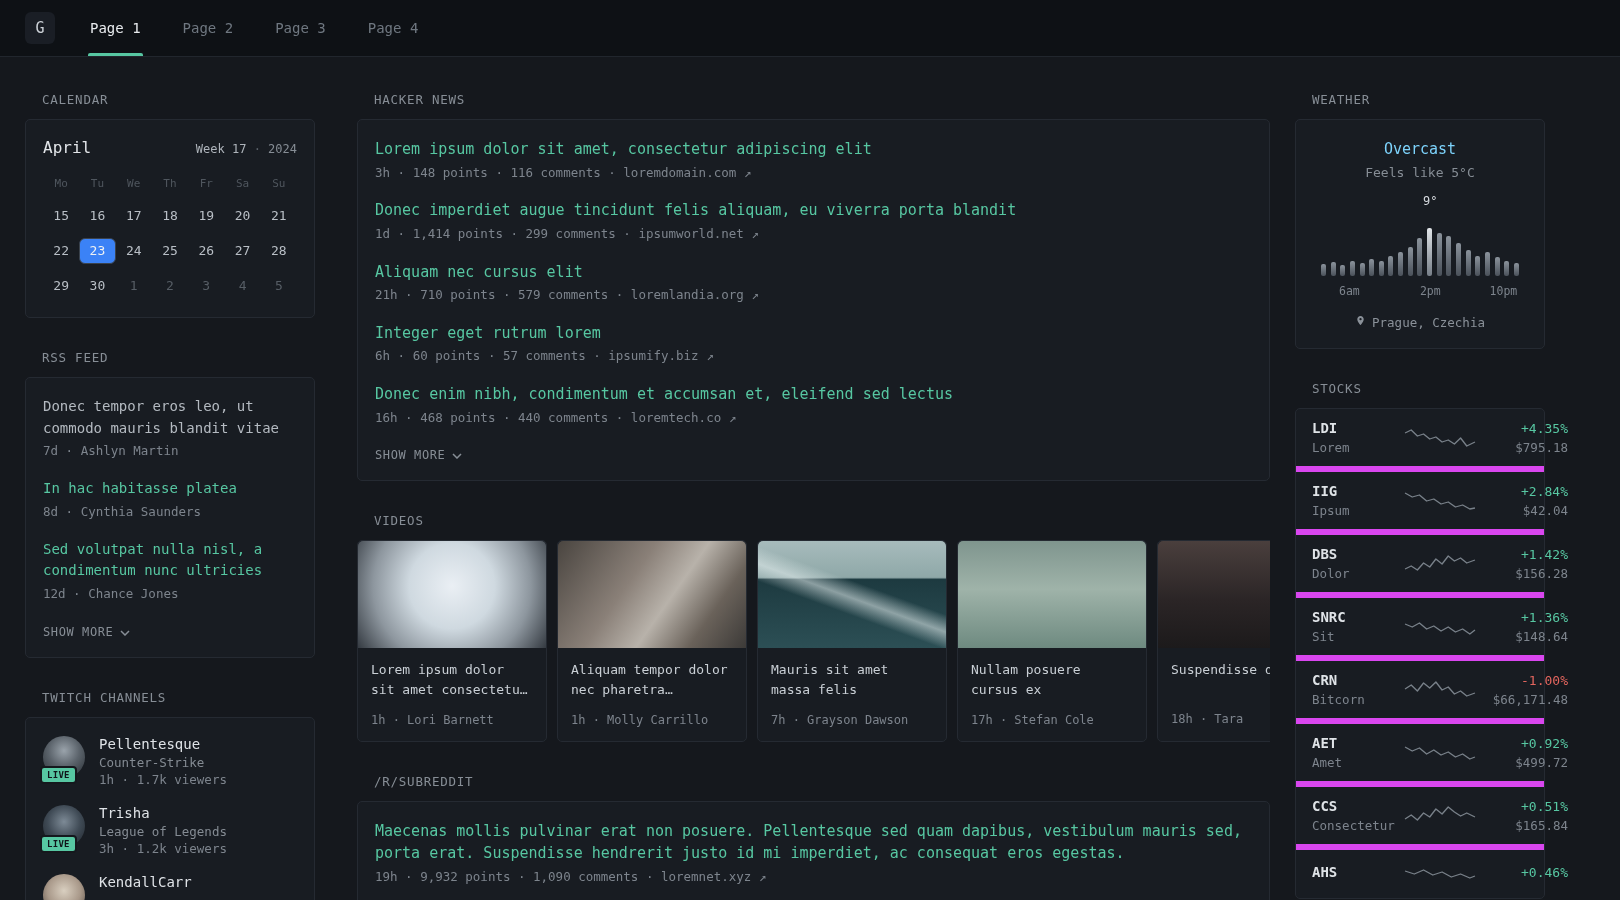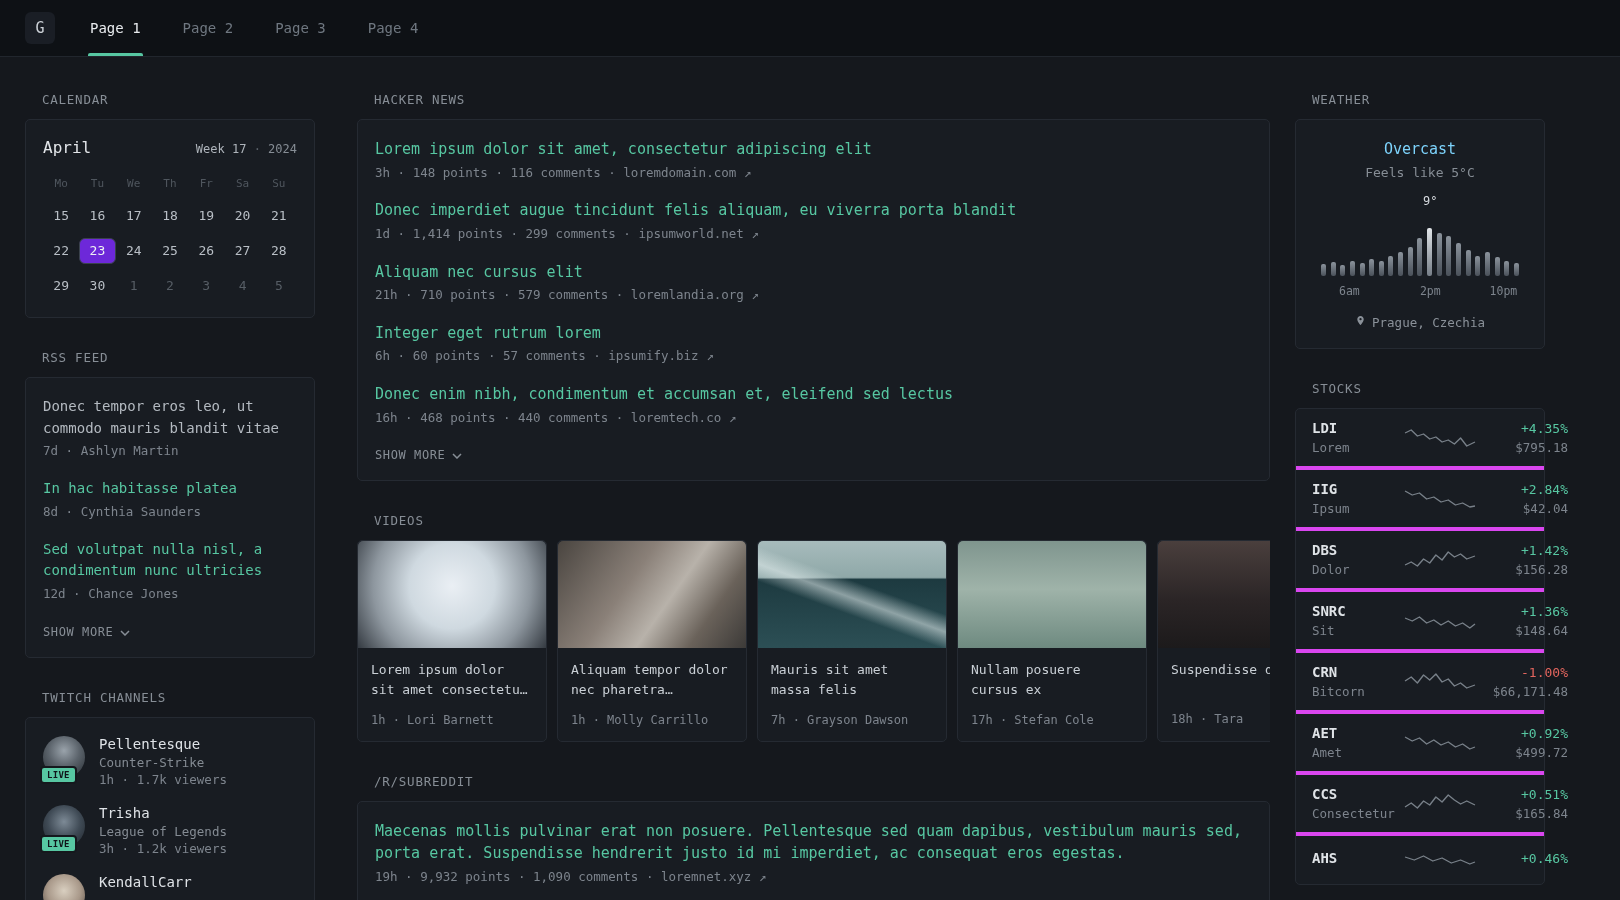--- a/index.html
+++ b/index.html
@@ -51,21 +51,21 @@
   
   .cal-head { display:flex; justify-content:space-between; align-items:baseline; }
   .cal-month { font-size:16px; color:#e2e5e9; }
   .cal-week-wrap { font-size:12px; color:#868d95; }
   .cal-week { color:#aeb4bb; }
   .cal-dim { color:#5a6169; }
   .cal-grid { display:grid; grid-template-columns:repeat(7,1fr); row-gap:9px; margin-top:16px; text-align:center; }
   .cal-dow { font-size:11px; color:#4f565e; padding:4px 0; }
   .cal-day { font-size:13px; color:#b9bfc6; padding:5px 0; border-radius:6px; line-height:16px; }
   .cal-day.muted { color:#565d65; }
-  .cal-day.selected { background:#6d28d9; border:1px solid #3a424c; color:#eef1f3; padding:4px 0; }
+  .cal-day.selected { background:#3b82f6; border:1px solid #3a424c; color:#eef1f3; padding:4px 0; }
 
   
   .feed-item { margin-bottom:17px; }
   .feed-item:last-of-type { margin-bottom:12px; }
   .feed-title { color:#57c7a2; font-size:14px; line-height:1.55; cursor:pointer; display:block; }
   .feed-title.read { color:#b4bac1; }
   .hn .feed-title, .reddit .feed-title { font-size:15px; line-height:1.5; }
   .feed-meta { color:#7d848d; font-size:12.5px; margin-top:3px; line-height:1.5; }
   .show-more {
     color:#878e96; font-size:12px; letter-spacing:.05em; cursor:pointer;
@@ -115,21 +115,21 @@
   .wbar.hl { background:linear-gradient(180deg,#e2e6ea 0%,#767e87 100%); }
   .w-hours { position:relative; height:16px; margin-top:8px; font-size:11.5px; color:#7d848d; }
   .w-hour { position:absolute; transform:translateX(-50%); }
   .wh-1 { left:17%; } .wh-2 { left:54.8%; } .wh-3 { left:89%; }
   .w-loc { margin-top:14px; color:#8a9199; font-size:12.5px; display:flex; align-items:center; justify-content:center; gap:6px; }
   .pin { flex:none; }
 
   
   .stock-row {
     display:flex; align-items:center; padding:11px 16px; cursor:pointer;
-    border-top:4px solid #d946ef;
+    border-top:6px solid #d946ef;
   }
   .stock-row:first-child { border-top:none; }
   .stock-left { width:92px; flex:none; }
   .stock-sym { color:#dfe3e7; font-size:14px; font-weight:bold; }
   .stock-name { color:#7d848d; font-size:12.5px; margin-top:4px; }
   .stock-spark { flex:1; display:flex; justify-content:center; }
   .stock-spark svg { display:block; }
   .stock-right { width:92px; flex:none; text-align:right; }
   .stock-chg { font-size:13px; color:#57c7a2; }
   .stock-row.neg .stock-chg { color:#e2655e; }

